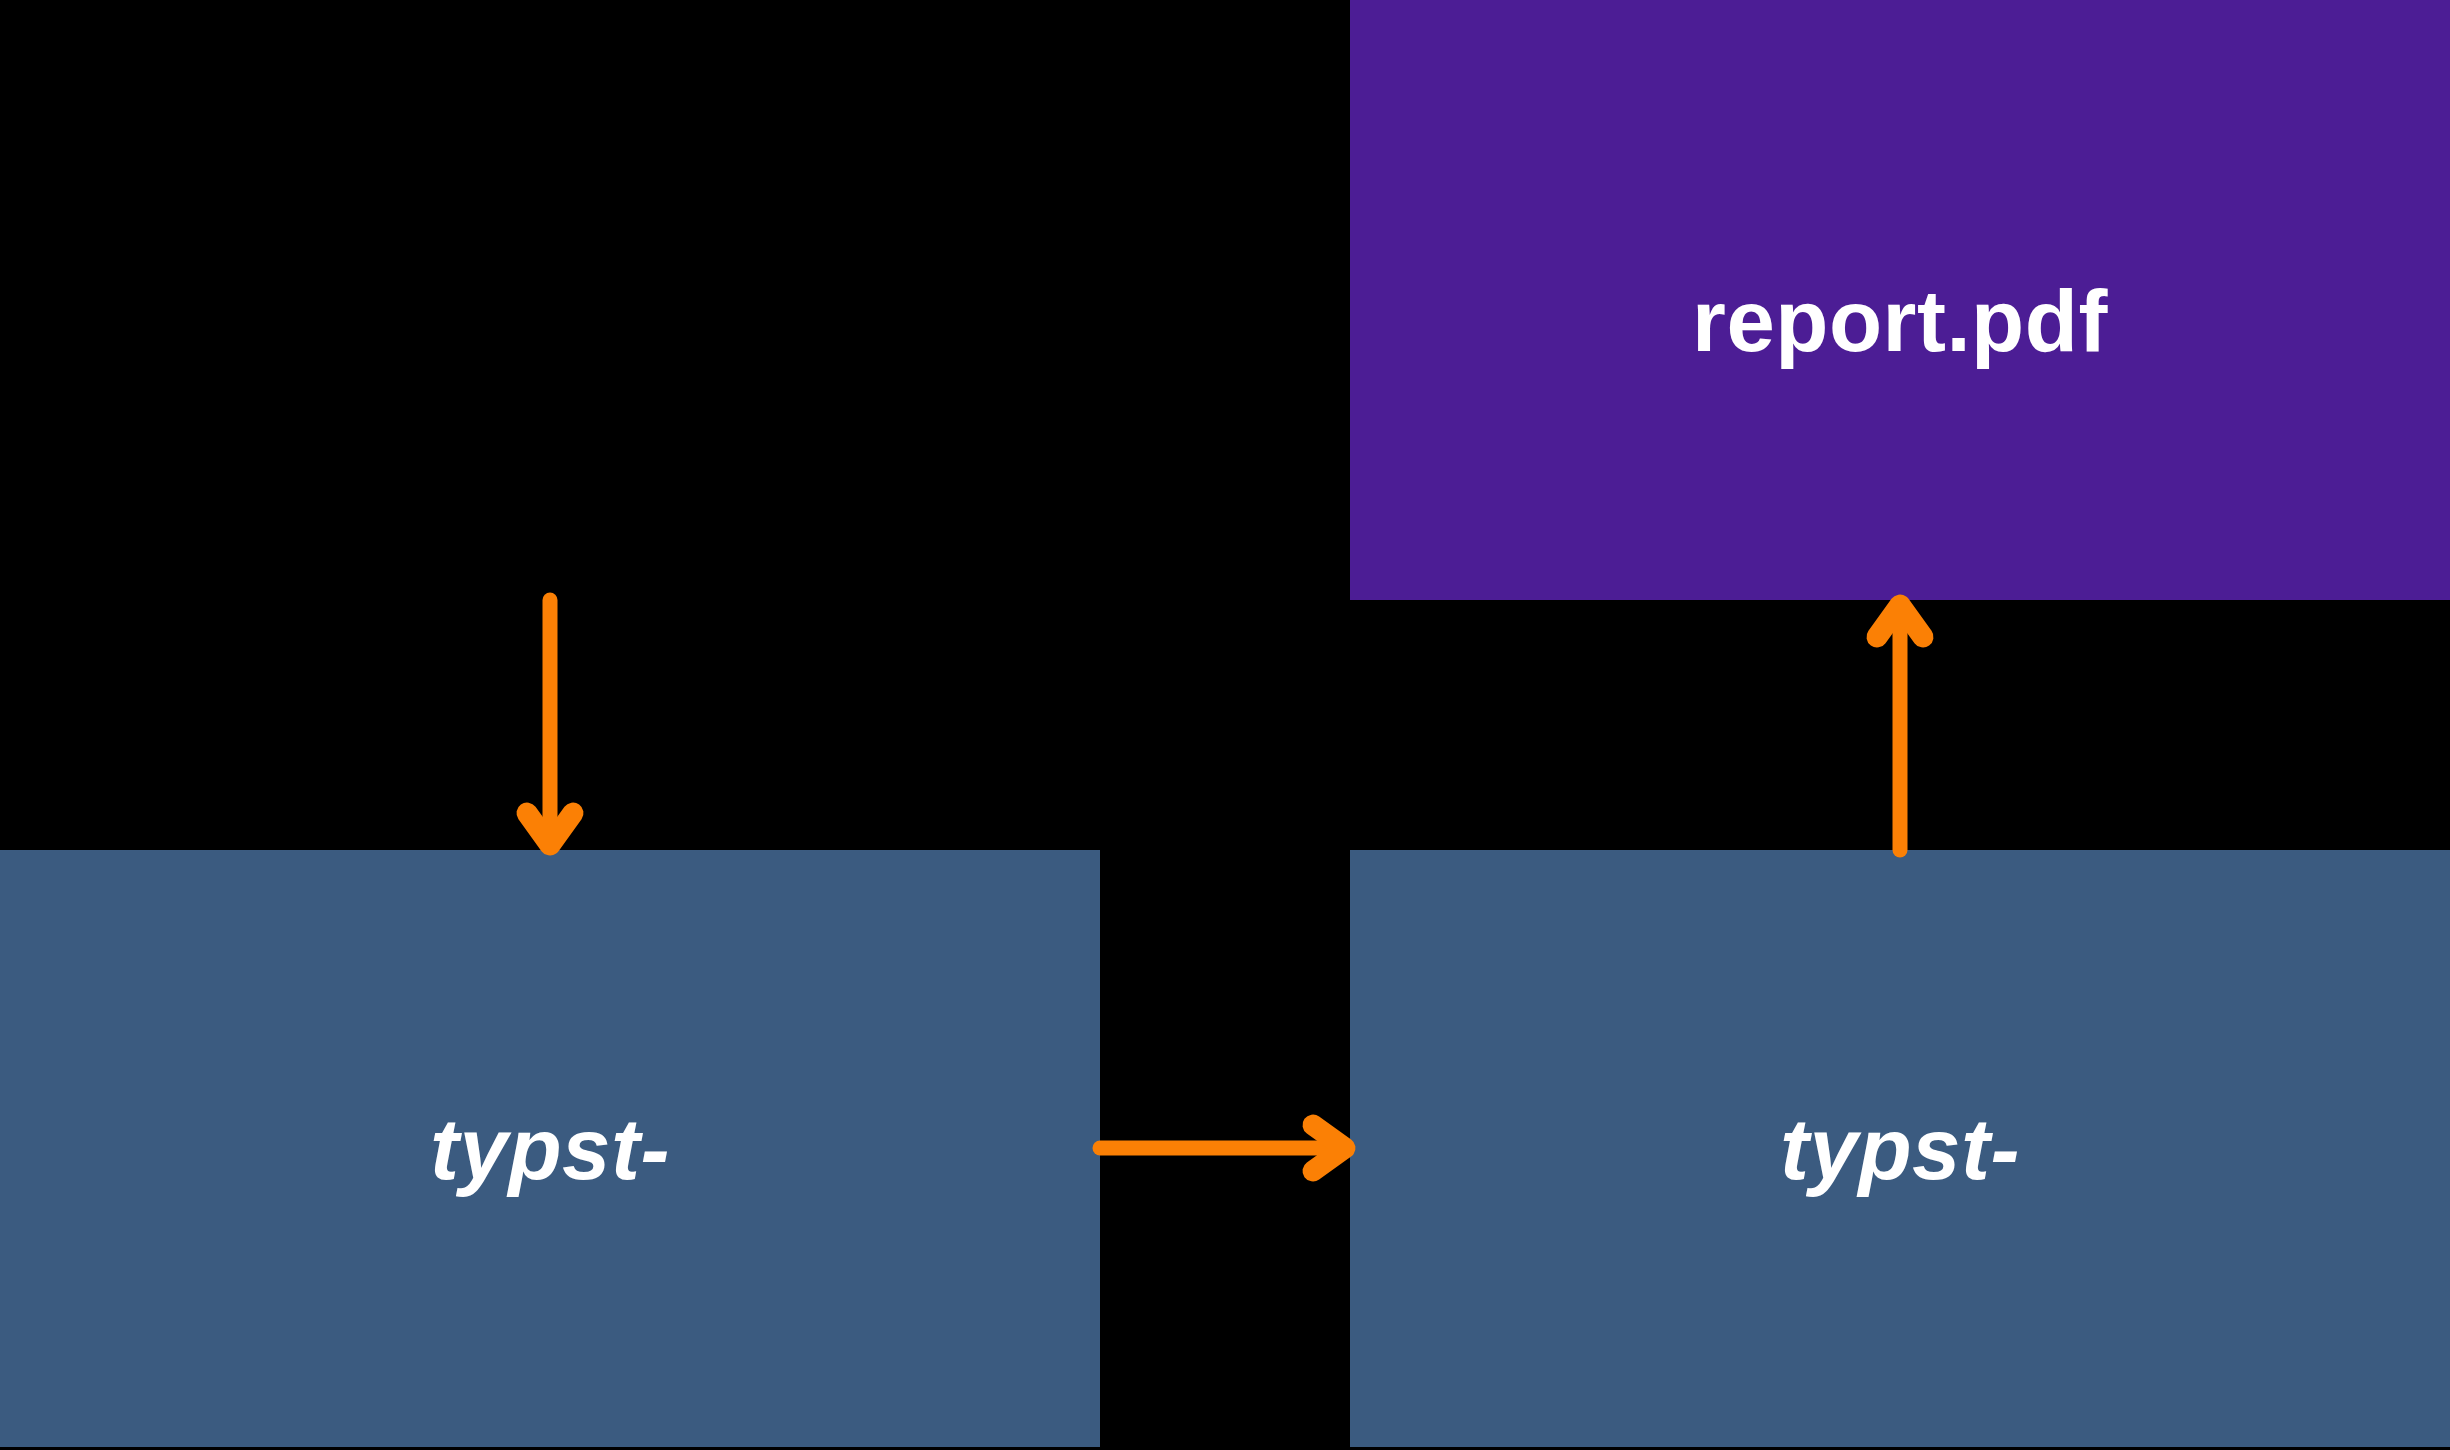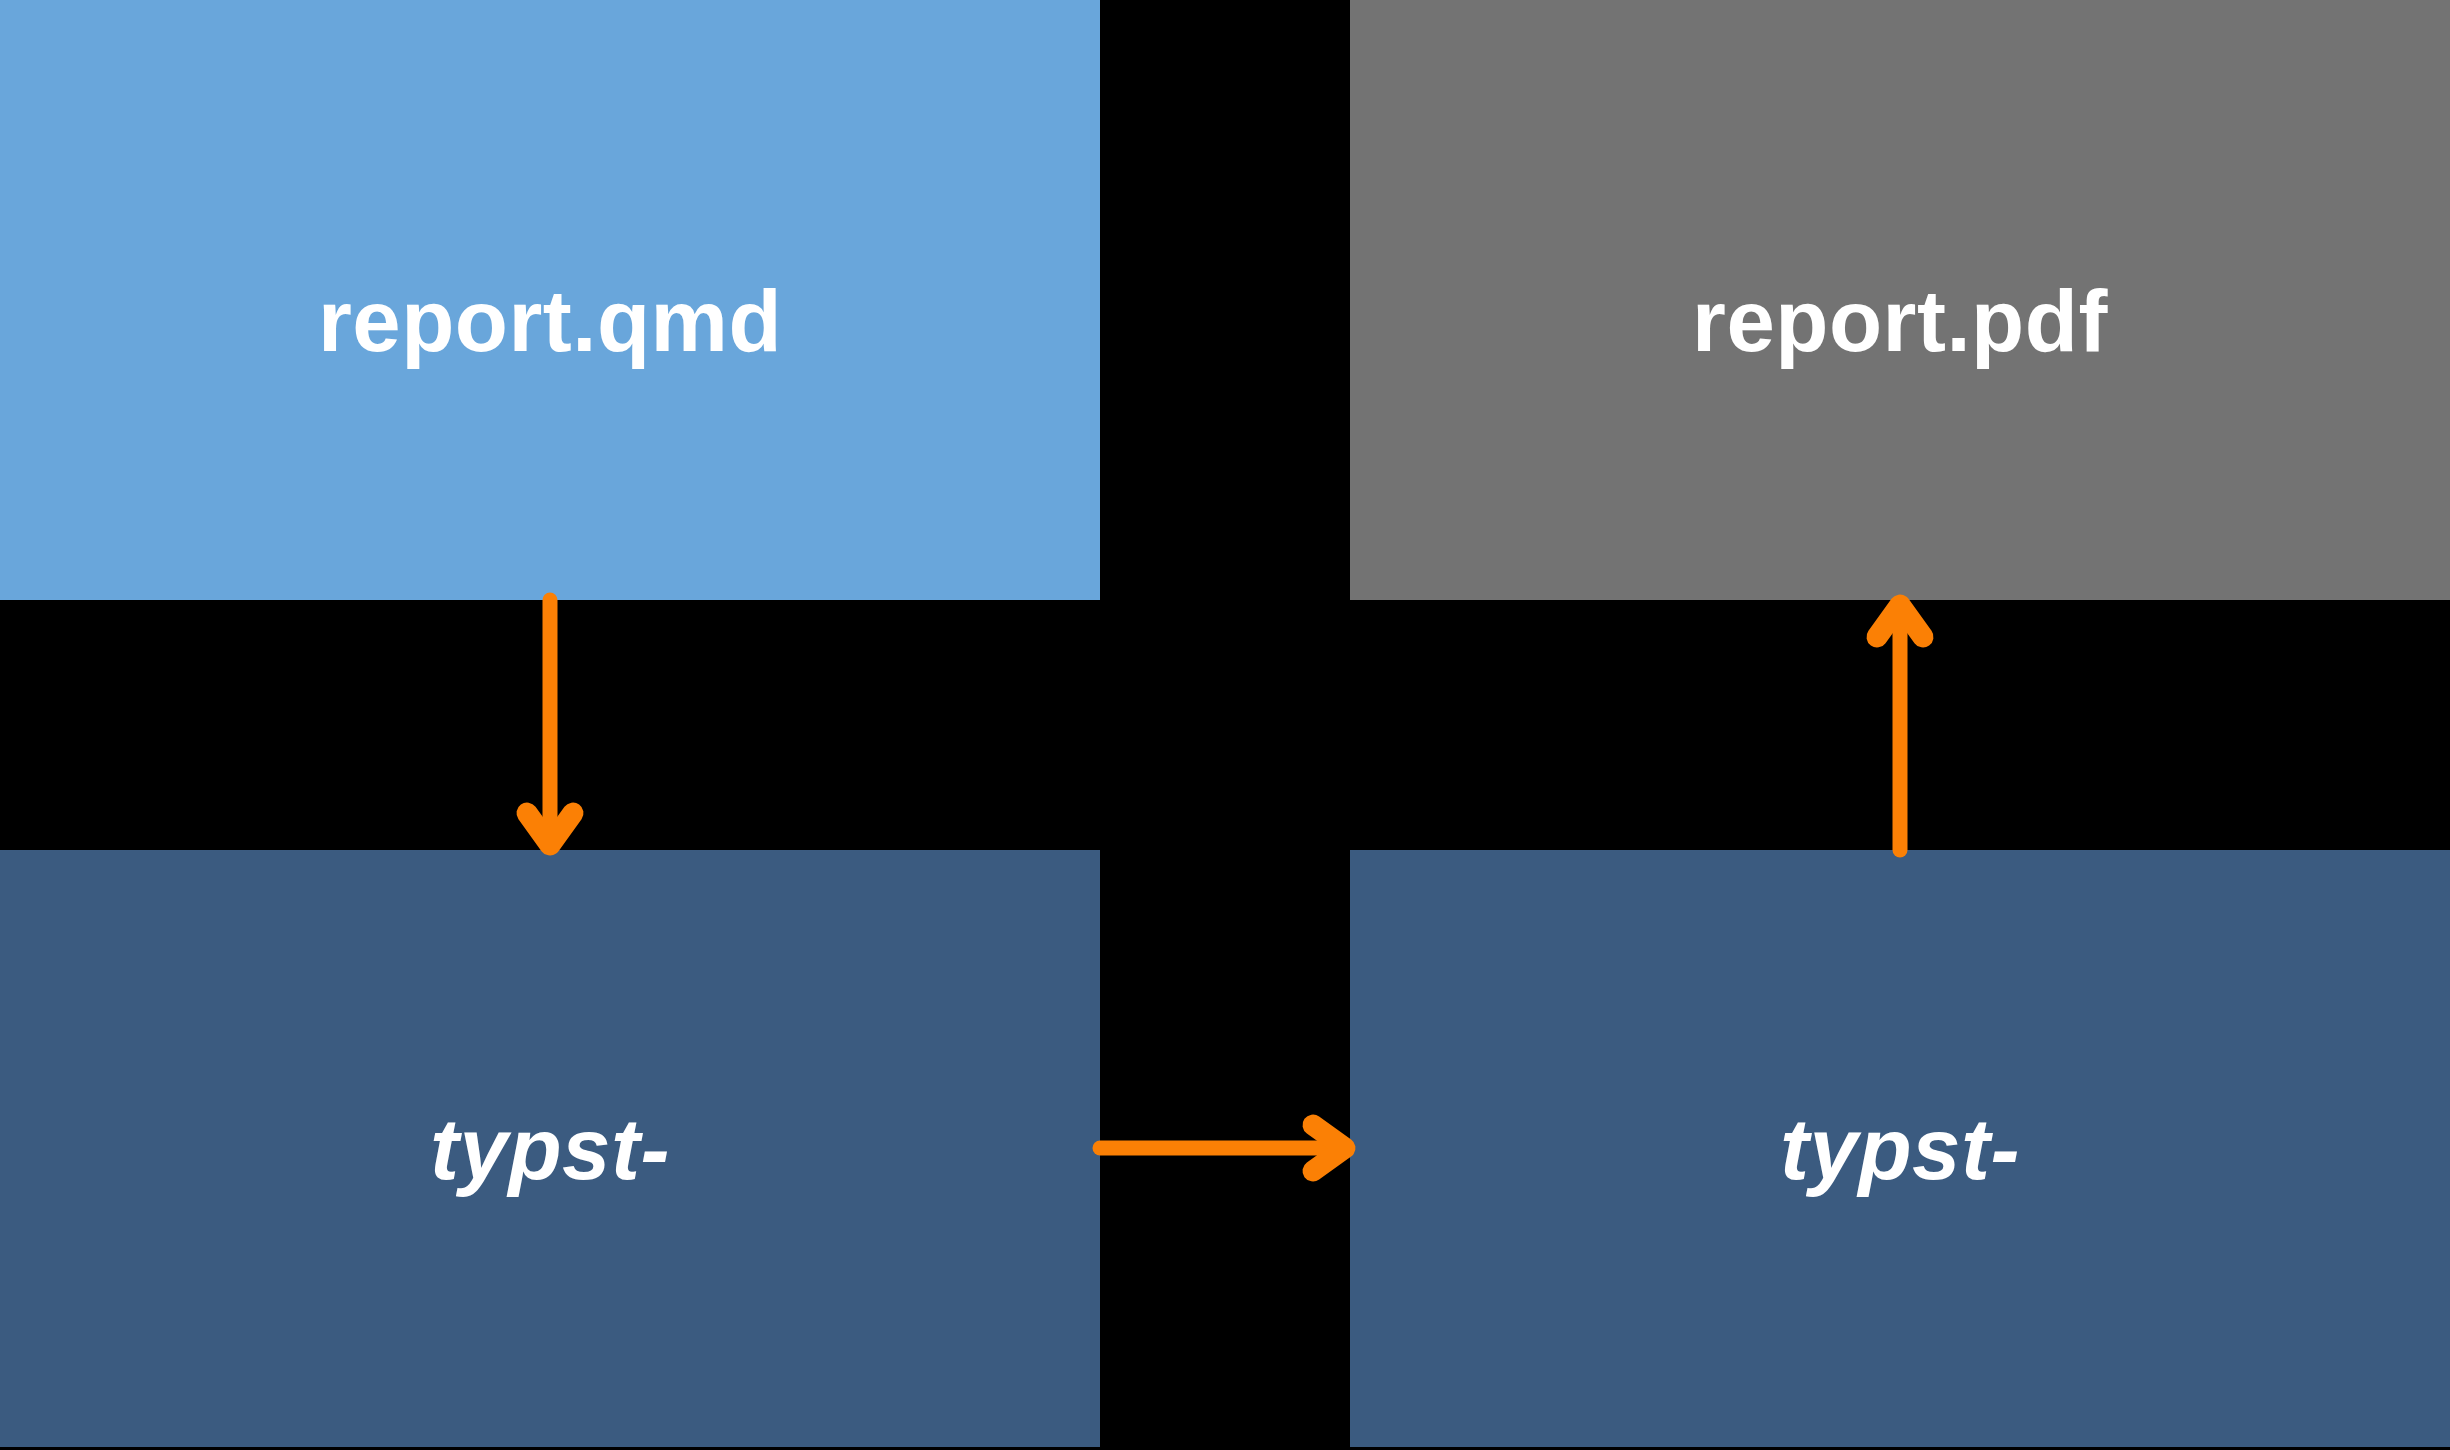--- a/index.html
+++ b/index.html
@@ -50,25 +50,22 @@
     stroke-linejoin: round;
   }
   .arrow-shaft { stroke-width: 15px; }
   .arrow-head  { stroke-width: 21px; }
 </style>
 </head>
 <body style="background-color: rgb(0, 0, 0);">
 
 <div id="canvas" style="background-color: rgb(0, 0, 0);">
 
-  <div class="node top" id="node-report-qmd" style="background-color: rgb(105, 166, 219);">
-    <div class="node-label" style="color: rgb(255, 255, 255);">report.qmd</div>
-  </div>
 
-  <div class="node top" id="node-report-pdf" style="background-color: #737373;">
+  <div class="node top" id="node-report-pdf" style="background-color: #4c1d95;">
     <div class="node-label" style="color: rgb(255, 255, 255);">report.pdf</div>
   </div>
 
   <div class="node" id="node-typst-show" style="background-color: rgb(59, 91, 128);">
     <div class="node-label" style="color: rgb(255, 255, 255);">
       <span class="line">typst-</span>
     </div>
   </div>
 
   <div class="node" id="node-typst-template" style="background-color: rgb(59, 91, 128);">

